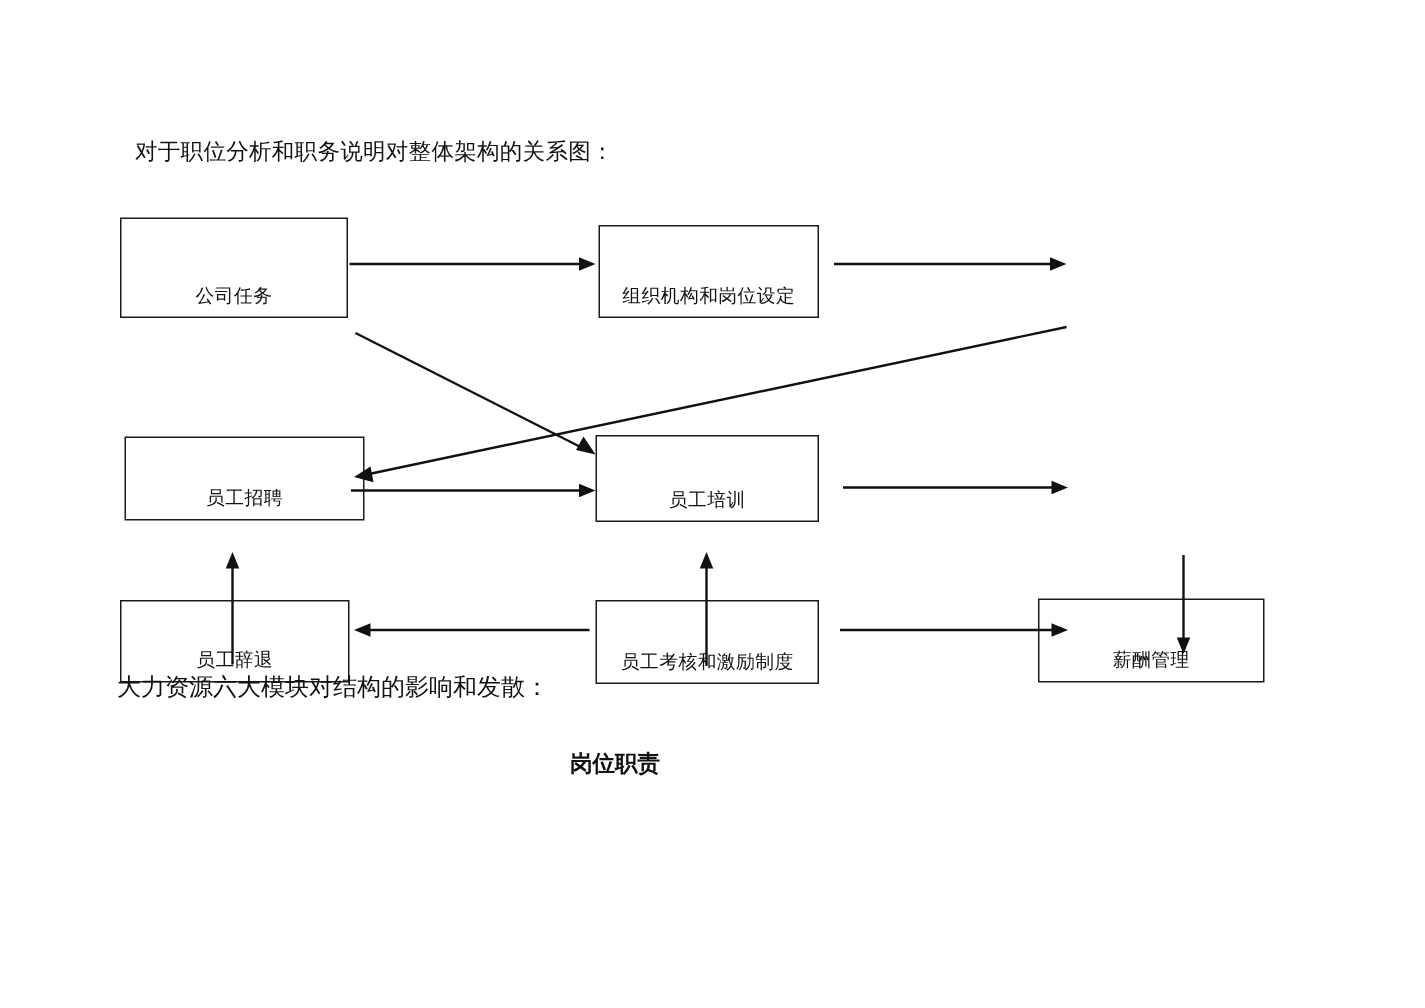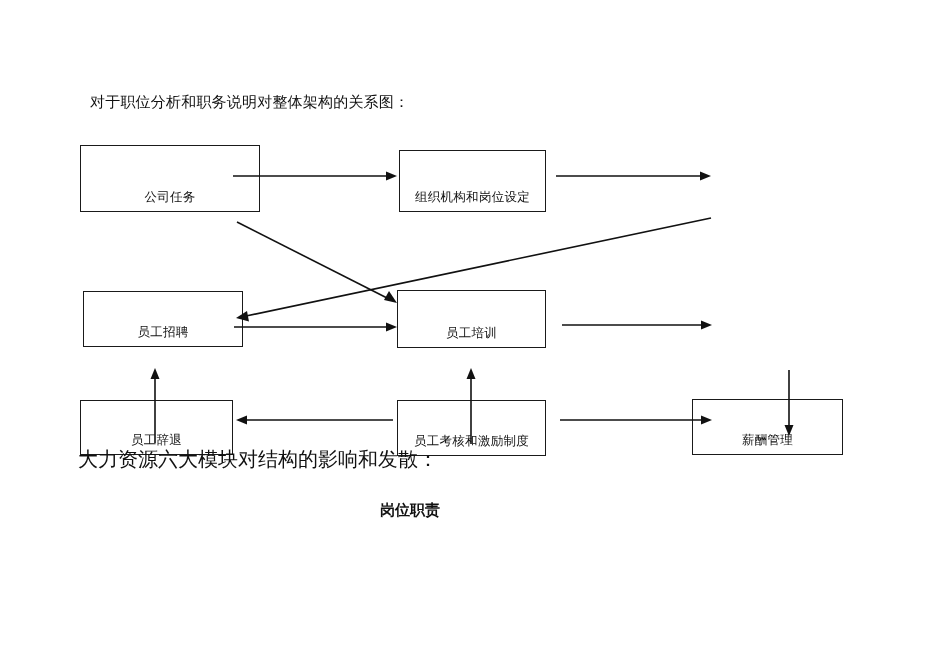--- a/index.html
+++ b/index.html
@@ -30,21 +30,21 @@
     line-height: 20px;
     letter-spacing: 0.2px;
     white-space: nowrap;
     color: #111;
     margin-left: 12px;
   }
   .mid-note {
     position: absolute;
     left: 78px;
     top: 448px;
-    font-size: 20px;
+    font-size: 16px;
     line-height: 22px;
     white-space: nowrap;
     color: #111;
     z-index: 5;
     text-align: right;
   }
   .bottom-note {
     position: absolute;
     left: 380px;
     top: 499px;
@@ -84,21 +84,21 @@
   .arrow-layer line { stroke: #111; stroke-width: 1.6; }
   .arrow-layer polygon { fill: #111; }
 </style>
 </head>
 <body>
 
 <div class="page">
 
   <div class="heading">对于职位分析和职务说明对整体架构的关系图：</div>
 
-  <div class="node" style="left:80px; top:145px; width:180px; height:67px;padding-left:28px;">
+  <div class="node" style="left:80px; top:145px; width:152px; height:67px;padding-left:28px;">
     <div class="node-label">公司任务</div>
   </div>
 
   <div class="node" style="left:399px; top:150px; width:147px; height:62px;padding-left:24px;">
     <div class="node-label">组织机构和岗位设定</div>
   </div>
 
 
   <div class="node" style="left:83px; top:291px; width:160px; height:56px;padding-left:36px;">
     <div class="node-label">员工招聘</div>

